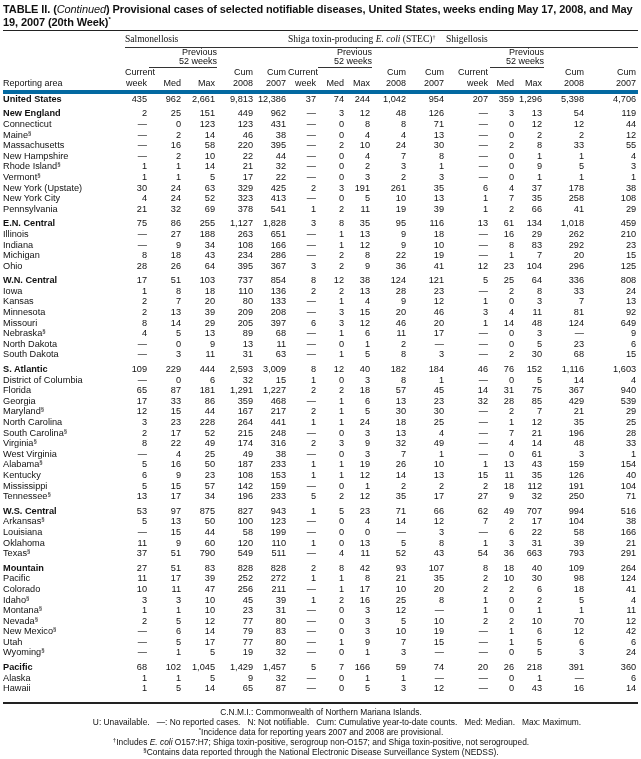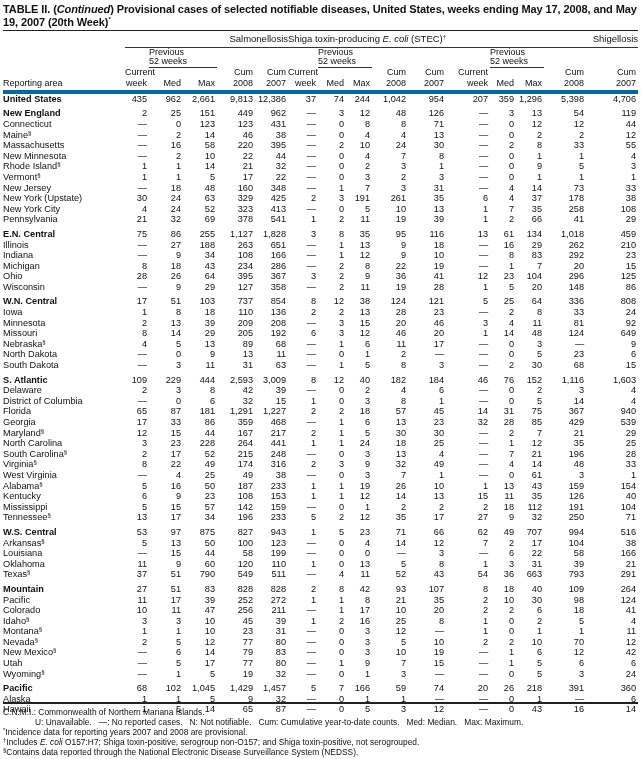--- a/index.html
+++ b/index.html
@@ -1,33 +1,33 @@
 <!DOCTYPE html>
 <html><head>
 <meta charset="utf-8">
 <style>
   html, body { margin:0; padding:0; background:#ffffff; }
   body { width:641px; height:759px; overflow:hidden; font-family:"Liberation Sans", sans-serif; color:#111; font-size:9.2px; }
   .title { position:absolute; left:3px; top:3px; width:636px; font-size:11px; font-weight:bold; line-height:13px; letter-spacing:-0.1px; }
-  .title i { font-weight:bold; }
+  .title i { font-weight:normal; }
   .rule { position:absolute; left:3px; width:635px; background:#222; }
   table { position:absolute; left:3px; top:34px; width:635px; border-collapse:collapse; table-layout:fixed; }
   td, th { padding:0; font-weight:normal; white-space:nowrap; line-height:10.6px; height:10.6px; }
   th { font-size:9px; }
   .num { text-align:right; padding-right:2px; }
   .lbl { text-align:left; }
-  .grp-head { text-align:right; font-size:9.5px; padding-bottom:2px; border-bottom:1px solid #333; }
-  .prev { text-align:left; border-bottom:1px solid #333; line-height:9.5px;}
+  .grp-head { text-align:left; font-size:9.5px; padding-bottom:2px; border-bottom:1px solid #333;font-family:Liberation Serif, serif; }
+  .prev { text-align:right; border-bottom:1px solid #333; line-height:9.5px;}
   tr.bold td { font-weight:bold; }
   tr.bold td.num { font-weight:normal; }
   tr.gap td { padding-top:4px; }
   tr.us td.lbl { font-weight:bold; }
   .hdrbot th { border-bottom:4px solid #0369a1; padding-bottom:1px; }
   sup { font-size:6px; vertical-align:top; line-height:6px; }
-  .foot { position:absolute; left:3px; top:707px; width:636px; font-size:8.4px; line-height:10px; }
+  .foot { position:absolute; left:3px; top:707px; width:636px; font-size:8.4px; line-height:10px;text-align:center; }
   .foot div { white-space:nowrap; }
 </style>
 </head>
 <body>
 
 <div class="title">
   <span>TABLE II. (</span><i>Continued</i><span>) Provisional cases of selected notifiable diseases, United States, weeks ending May 17, 2008, and May 19, 2007 (20th Week)</span><sup>*</sup>
 </div>
 <div class="rule" style="top:30px;height:1px;"></div>
 
@@ -194,21 +194,21 @@
         <td class="num">10</td>
         <td class="num">24</td>
         <td class="num">30</td>
         <td class="num">—</td>
         <td class="num">2</td>
         <td class="num">8</td>
         <td class="num">33</td>
         <td class="num">55</td>
       </tr>
       <tr>
-        <td class="lbl"><span>New Minnesota</span></td>
+        <td class="lbl"><span>New Hampshire</span></td>
         <td class="num">—</td>
         <td class="num">2</td>
         <td class="num">10</td>
         <td class="num">22</td>
         <td class="num">44</td>
         <td class="num">—</td>
         <td class="num">0</td>
         <td class="num">4</td>
         <td class="num">7</td>
         <td class="num">8</td>
@@ -246,38 +246,20 @@
         <td class="num">—</td>
         <td class="num">0</td>
         <td class="num">3</td>
         <td class="num">2</td>
         <td class="num">3</td>
         <td class="num">—</td>
         <td class="num">0</td>
         <td class="num">1</td>
         <td class="num">1</td>
         <td class="num">1</td>
-      </tr>
-      <tr>
-        <td class="lbl"><span>New Jersey</span></td>
-        <td class="num">—</td>
-        <td class="num">18</td>
-        <td class="num">48</td>
-        <td class="num">160</td>
-        <td class="num">348</td>
-        <td class="num">—</td>
-        <td class="num">1</td>
-        <td class="num">7</td>
-        <td class="num">3</td>
-        <td class="num">31</td>
-        <td class="num">—</td>
-        <td class="num">4</td>
-        <td class="num">14</td>
-        <td class="num">73</td>
-        <td class="num">33</td>
       </tr>
       <tr>
         <td class="lbl"><span>New York (Upstate)</span></td>
         <td class="num">30</td>
         <td class="num">24</td>
         <td class="num">63</td>
         <td class="num">329</td>
         <td class="num">425</td>
         <td class="num">2</td>
         <td class="num">3</td>
@@ -409,38 +391,20 @@
         <td class="num">2</td>
         <td class="num">9</td>
         <td class="num">36</td>
         <td class="num">41</td>
         <td class="num">12</td>
         <td class="num">23</td>
         <td class="num">104</td>
         <td class="num">296</td>
         <td class="num">125</td>
       </tr>
-      <tr>
-        <td class="lbl"><span>Wisconsin</span></td>
-        <td class="num">—</td>
-        <td class="num">9</td>
-        <td class="num">29</td>
-        <td class="num">127</td>
-        <td class="num">358</td>
-        <td class="num">—</td>
-        <td class="num">2</td>
-        <td class="num">11</td>
-        <td class="num">19</td>
-        <td class="num">28</td>
-        <td class="num">1</td>
-        <td class="num">5</td>
-        <td class="num">20</td>
-        <td class="num">148</td>
-        <td class="num">86</td>
-      </tr>
       <tr class="gap bold">
         <td class="lbl"><span>W.N. Central</span></td>
         <td class="num">17</td>
         <td class="num">51</td>
         <td class="num">103</td>
         <td class="num">737</td>
         <td class="num">854</td>
         <td class="num">8</td>
         <td class="num">12</td>
         <td class="num">38</td>
@@ -464,20 +428,38 @@
         <td class="num">13</td>
         <td class="num">28</td>
         <td class="num">23</td>
         <td class="num">—</td>
         <td class="num">2</td>
         <td class="num">8</td>
         <td class="num">33</td>
         <td class="num">24</td>
       </tr>
       <tr>
+        <td class="lbl"><span>Kansas</span></td>
+        <td class="num">2</td>
+        <td class="num">7</td>
+        <td class="num">20</td>
+        <td class="num">80</td>
+        <td class="num">133</td>
+        <td class="num">—</td>
+        <td class="num">1</td>
+        <td class="num">4</td>
+        <td class="num">9</td>
+        <td class="num">12</td>
+        <td class="num">1</td>
+        <td class="num">0</td>
+        <td class="num">3</td>
+        <td class="num">7</td>
+        <td class="num">13</td>
+      </tr>
+      <tr>
         <td class="lbl"><span>Minnesota</span></td>
         <td class="num">2</td>
         <td class="num">13</td>
         <td class="num">39</td>
         <td class="num">209</td>
         <td class="num">208</td>
         <td class="num">—</td>
         <td class="num">3</td>
         <td class="num">15</td>
         <td class="num">20</td>
@@ -487,21 +469,21 @@
         <td class="num">11</td>
         <td class="num">81</td>
         <td class="num">92</td>
       </tr>
       <tr>
         <td class="lbl"><span>Missouri</span></td>
         <td class="num">8</td>
         <td class="num">14</td>
         <td class="num">29</td>
         <td class="num">205</td>
-        <td class="num">192</td>
+        <td class="num">397</td>
         <td class="num">6</td>
         <td class="num">3</td>
         <td class="num">12</td>
         <td class="num">46</td>
         <td class="num">20</td>
         <td class="num">1</td>
         <td class="num">14</td>
         <td class="num">48</td>
         <td class="num">124</td>
         <td class="num">649</td>
@@ -570,38 +552,20 @@
         <td class="num">8</td>
         <td class="num">12</td>
         <td class="num">40</td>
         <td class="num">182</td>
         <td class="num">184</td>
         <td class="num">46</td>
         <td class="num">76</td>
         <td class="num">152</td>
         <td class="num">1,116</td>
         <td class="num">1,603</td>
-      </tr>
-      <tr>
-        <td class="lbl"><span>Delaware</span></td>
-        <td class="num">2</td>
-        <td class="num">3</td>
-        <td class="num">8</td>
-        <td class="num">42</td>
-        <td class="num">39</td>
-        <td class="num">—</td>
-        <td class="num">0</td>
-        <td class="num">2</td>
-        <td class="num">4</td>
-        <td class="num">6</td>
-        <td class="num">—</td>
-        <td class="num">0</td>
-        <td class="num">2</td>
-        <td class="num">3</td>
-        <td class="num">4</td>
       </tr>
       <tr>
         <td class="lbl"><span>District of Columbia</span></td>
         <td class="num">—</td>
         <td class="num">0</td>
         <td class="num">6</td>
         <td class="num">32</td>
         <td class="num">15</td>
         <td class="num">1</td>
         <td class="num">0</td>

